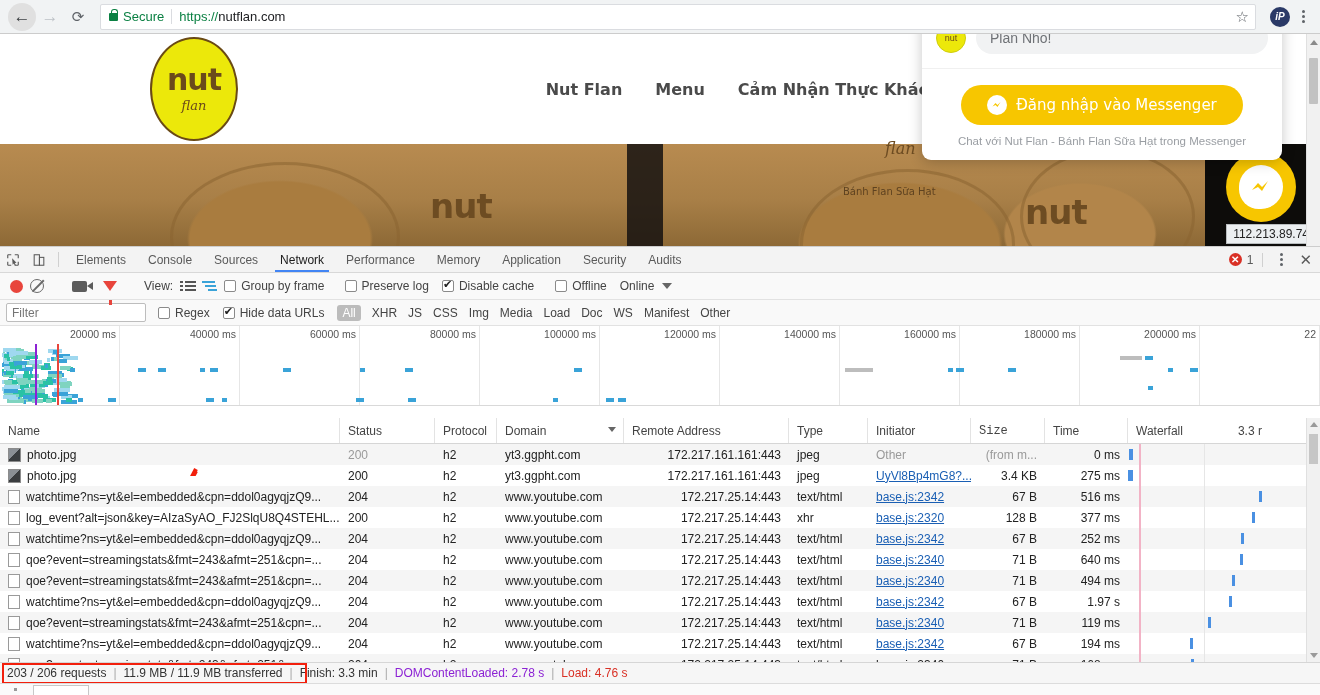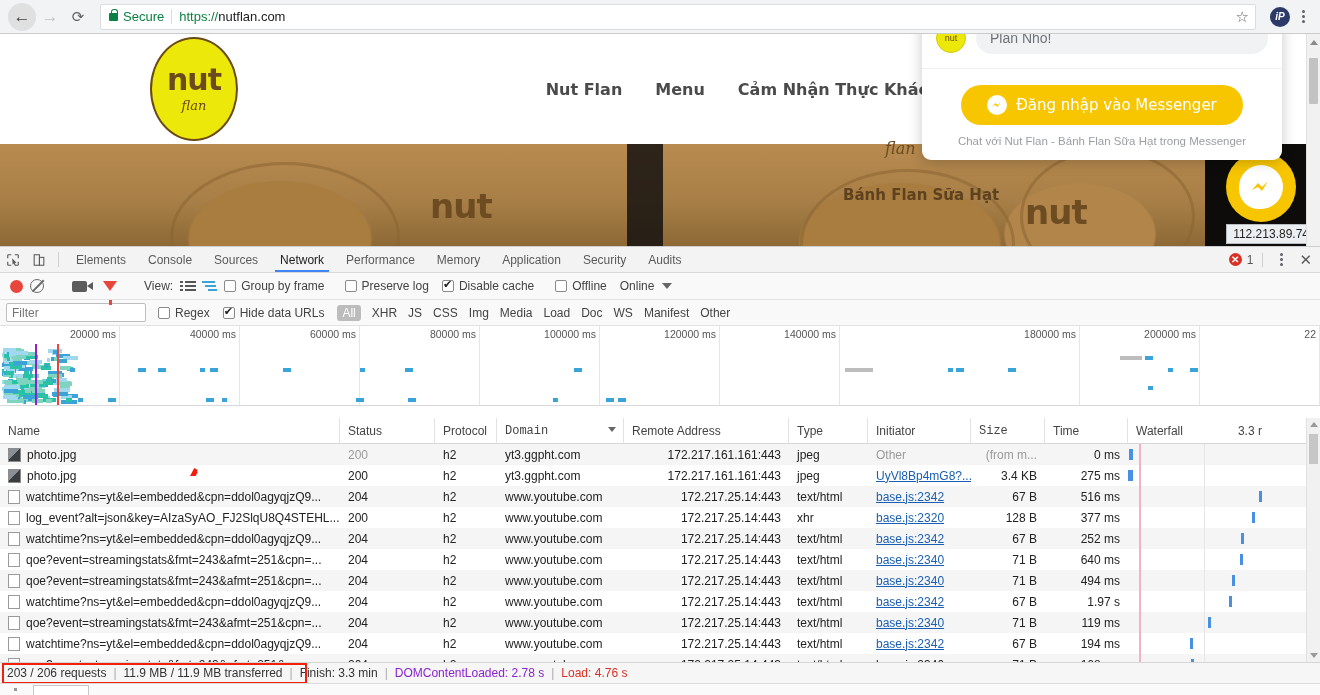--- a/index.html
+++ b/index.html
@@ -89,21 +89,21 @@
     background:#0d0c0a; }
   .hero .dark2 { position:absolute; left:627px; top:0; width:36px; height:102px;
     background:#151210; opacity:.85; }
   .hero-word {
     position:absolute; font-family:"DejaVu Sans", sans-serif; font-weight:bold;
     color:#6d4c22; font-size:34px; letter-spacing:-1px;
   }
   .hero-script { position:absolute; font-family:"DejaVu Serif", serif;
     font-style:italic; color:#6d4c22; font-size:16px; }
   .hero-txt { position:absolute; font-family:"DejaVu Sans", sans-serif;
-    font-weight:bold; color:#5e4220; font-size:15px; }
+    font-weight:normal; color:#5e4220; font-size:10px; }
   .ring {
     position:absolute; border:3px solid #8a6531; border-radius:50%; opacity:.55;
   }
   .msgr-fab {
     position:absolute; right:24px; top:8px; width:70px; height:70px;
     border-radius:50%; background:#f7c600; display:flex; align-items:center;
     justify-content:center; z-index:5;
   }
   .msgr-fab .bub {
     width:44px; height:44px; border-radius:50% 50% 50% 45%; background:#fff;
@@ -493,20 +493,23 @@
         <span>80000 ms</span>
       </div>
       <div class="ov-tick" style="left: 0px; width: 600px;">
         <span>100000 ms</span>
       </div>
       <div class="ov-tick" style="left: 0px; width: 720px;">
         <span>120000 ms</span>
       </div>
       <div class="ov-tick" style="left: 0px; width: 840px;">
         <span>140000 ms</span>
+      </div>
+      <div class="ov-tick" style="left: 0px; width: 960px;">
+        <span>160000 ms</span>
       </div>
       <div class="ov-tick" style="left: 0px; width: 1080px;">
         <span>180000 ms</span>
       </div>
       <div class="ov-tick" style="left: 0px; width: 1200px;">
         <span>200000 ms</span>
       </div>
       <div class="ov-tick" style="left: 0px; width: 1320px;">
         <span>22</span>
       </div>
@@ -702,21 +705,21 @@
       <div class="blk" style="left: 1120px; top: 30px; width: 22px; background: rgb(189, 189, 189);"></div>
       <div class="vline" style="left: 35px; background: rgb(140, 34, 212);"></div>
       <div class="vline" style="left: 57px; background: rgb(232, 69, 60);"></div>
     </div>
 
   <div style="position:absolute; top:171px; left:0; right:0; bottom:33px;">
     <div class="tbl-head">
       <div class="th" style="width:340px;">Name</div>
       <div class="th" style="width:95px;">Status</div>
       <div class="th" style="width:62px;">Protocol</div>
-      <div class="th" style="width:127px;font-family:Liberation Mono, monospace;">
+      <div class="th" style="width:127px;">
         <span>Domain</span>
         <span class="sort"></span>
       </div>
       <div class="th" style="width:165px;">Remote Address</div>
       <div class="th" style="width:79px;">Type</div>
       <div class="th" style="width:103px;">Initiator</div>
       <div class="th" style="width:74px;font-family:Liberation Mono, monospace;">Size</div>
       <div class="th" style="width:83px;">Time</div>
       <div class="th" style="flex:1 1 auto; border-right:none;">
         <span>Waterfall</span>

